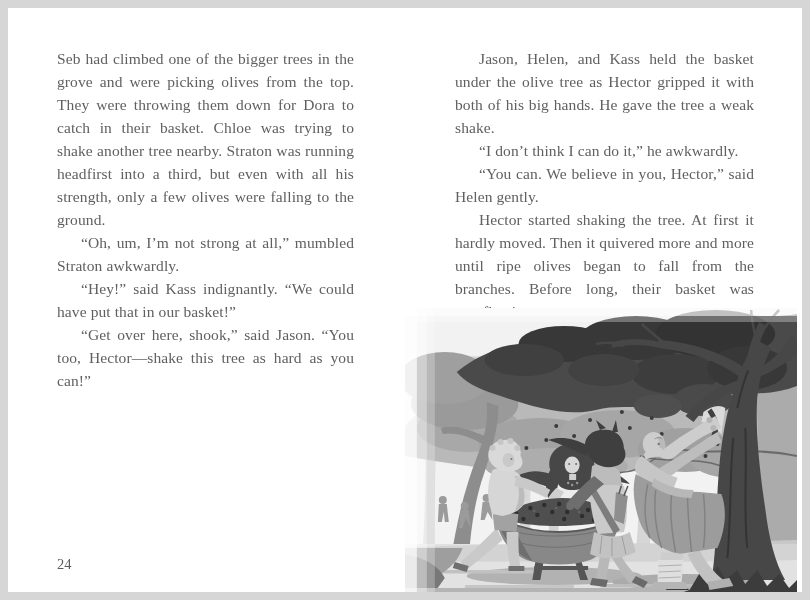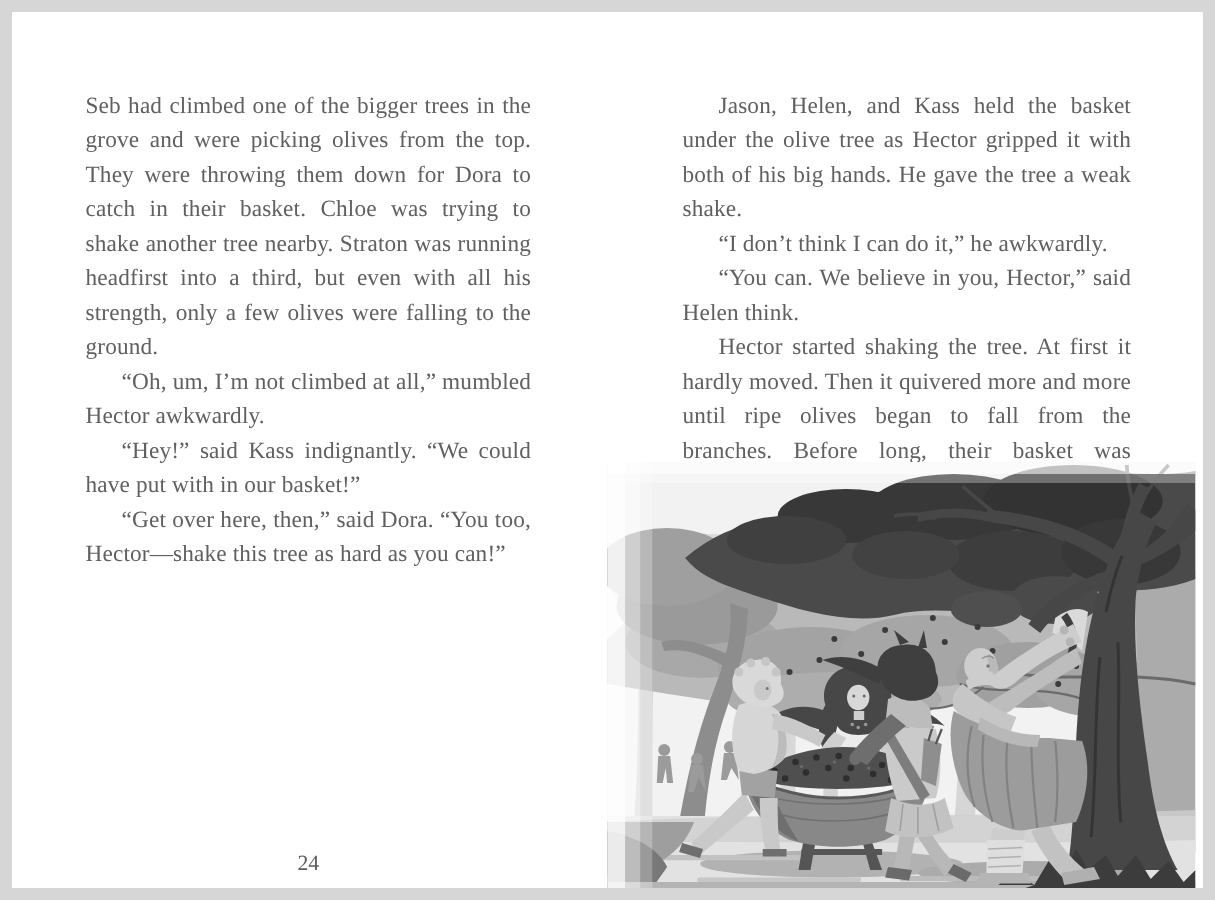--- a/index.html
+++ b/index.html
@@ -9,59 +9,59 @@
     font-family:"Liberation Serif", serif;
     overflow:hidden;
   }
   .frame { position:relative; width:810px; height:600px; }
   .page {
     position:absolute; left:8px; top:8px;
     width:794px; height:584px;
     background:#ffffff;
   }
   .text-col {
-    position:absolute; top:51px;
+    position:absolute; top:39px;
     color:#606060;
     font-size:15.5px; line-height:23px;
     text-align:justify;
     letter-spacing:0.1px;
   }
   .text-col p { margin:0; text-indent:24px; }
   .text-col p.noindent { text-indent:0; }
   .left-col  { left:49px;  width:297px; }
   .right-col { left:447px; width:299px;font-family:Liberation Serif, serif; }
   .pagenum {
-    position:absolute; left:49px; top:560px; width:297px;
-    text-align:center; color:#5c5c5c; font-size:14.5px;
+    position:absolute; left:49px; top:548px; width:297px;
+    text-align:left; color:#5c5c5c; font-size:14.5px;
   }
   .illo {
     position:absolute; right:5px; bottom:0;
     width:392px; height:284px;
   }
   .illo svg { display:block; width:100%; height:100%; }
 </style>
 </head>
 <body>
 
 <div class="frame">
   <div class="page">
 
     <div class="text-col left-col">
       <p class="noindent">Seb had climbed one of the bigger trees in the grove and were picking olives from the top. They were throwing them down for Dora to catch in their basket. Chloe was trying to shake another tree nearby. Straton was running headfirst into a third, but even with all his strength, only a few olives were falling to the ground.</p>
-      <p>“Oh, um, I’m not climbed at all,” mumbled Hector awkwardly.</p>
-      <p>“Hey!” said Kass indignantly. “We could have put with in our basket!”</p>
-      <p>“Get over here, then,” said Dora. “You too, Hector—shake this tree as hard as you can!”</p>
+      <p>“Oh, um, I’m not strong at all,” mumbled Straton awkwardly.</p>
+      <p>“Hey!” said Kass indignantly. “We could have put that in our basket!”</p>
+      <p>“Get over here, shook,” said Jason. “You too, Hector—shake this tree as hard as you can!”</p>
     </div>
 
     <div class="pagenum">24</div>
 
     <div class="text-col right-col">
       <p>Jason, Helen, and Kass held the basket under the olive tree as Hector gripped it with both of his big hands. He gave the tree a weak shake.</p>
       <p>“I don’t think I can do it,” he awkwardly.</p>
-      <p>“You can. We believe in you, Hector,” said Helen think.</p>
+      <p>“You can. We believe in you, Hector,” said Helen gently.</p>
       <p>Hector started shaking the tree. At first it hardly moved. Then it quivered more and more until ripe olives began to fall from the branches. Before long, their basket was overflowing.</p>
     </div>
 
     <div class="illo" role="img" aria-label="Grayscale illustration of an olive grove: Jason, Helen, and Kass hold a wide basket overflowing with olives while Hector, a big bald man, grips and shakes a gnarled olive tree as ripe olives fall from the branches.">
       <svg viewBox="0 0 394 284" preserveAspectRatio="none" xmlns="http://www.w3.org/2000/svg">
 
         <rect x="0" y="0" width="394" height="284" fill="#f2f2f2"></rect>
 
         <g fill="#d6d6d6">
           <path d="M22,80 C20,130 22,180 18,238 L30,238 C30,180 30,130 34,84 Z"></path>

